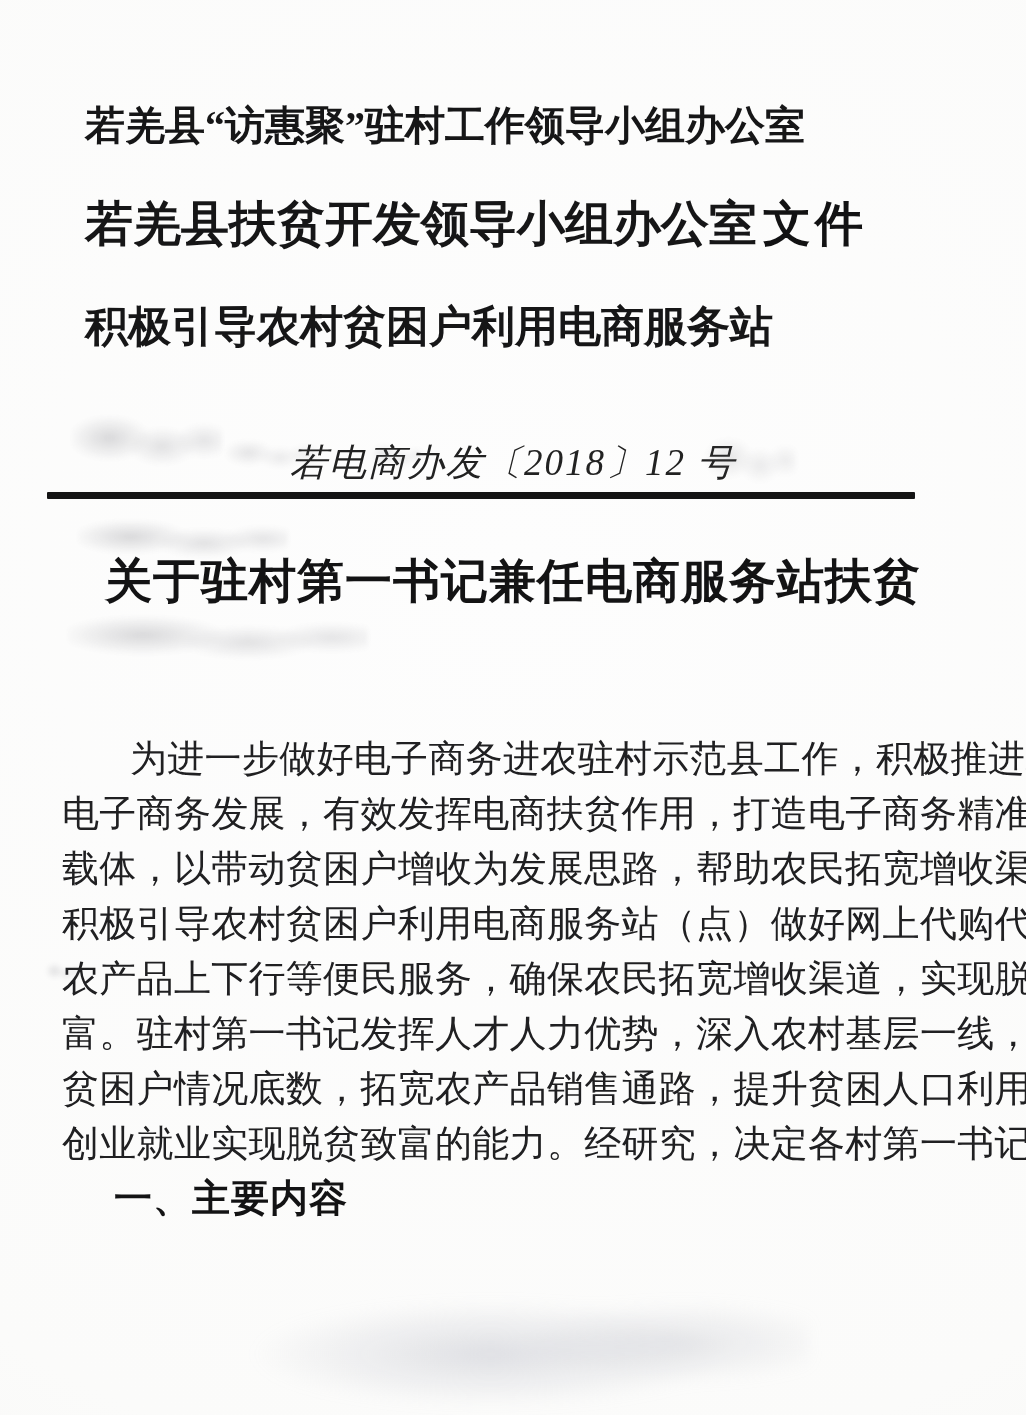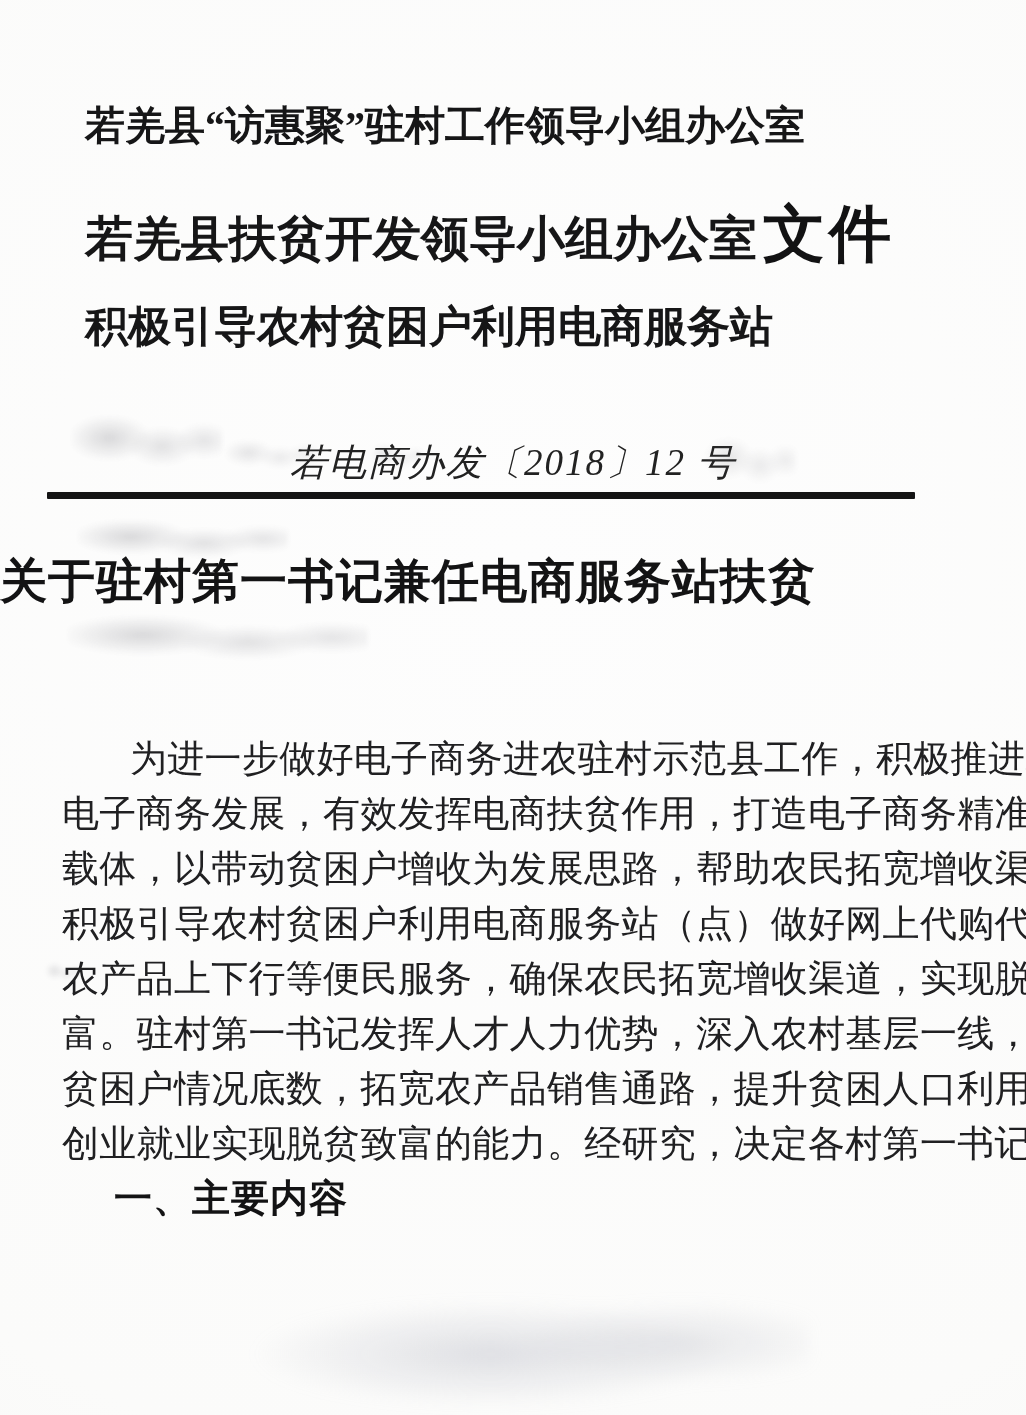--- a/index.html
+++ b/index.html
@@ -26,21 +26,21 @@
     left: 85px;
     font-weight: bold;
     white-space: nowrap;
     color: #161617;
     letter-spacing: 0px;
   }
   .org-line-1 { top: 98px;  font-size: 40px; }
   .org-line-2 { top: 192px; font-size: 48px; }
   .org-line-3 { top: 298px; font-size: 43px; }
   .doc-type {
-    font-size: 62px;
+    font-size: 48px;
     font-weight: bold;
     letter-spacing: 4px;
     margin-left: 6px;
     color: #121213;
   }
 
   
   .doc-number {
     position: absolute;
     top: 438px;
@@ -63,20 +63,21 @@
     background: #141414;
     border-radius: 1px;
   }
 
   
   .doc-title {
     position: absolute;
     top: 551px;
     left: 0;
     width: 100%;
+    text-align: center;
     font-size: 47px;
     font-weight: bold;
     line-height: 60px;
     color: #131314;
     letter-spacing: 1px;
   }
 
   
   .body-text {
     position: absolute;

